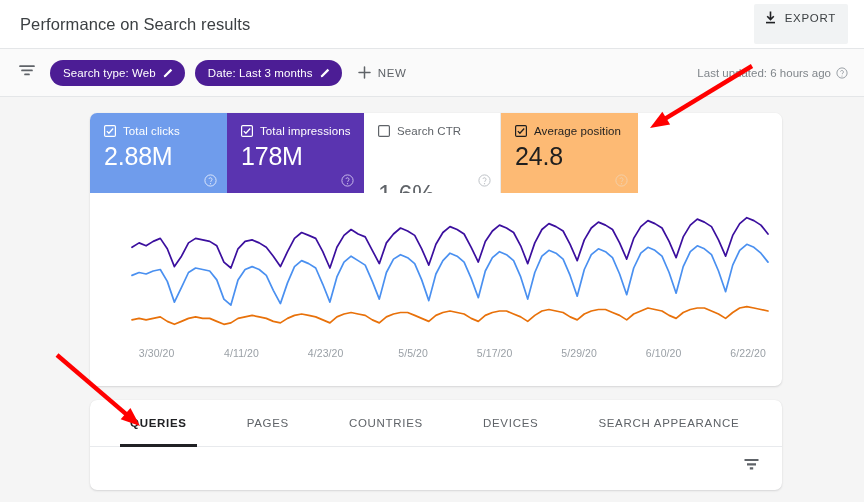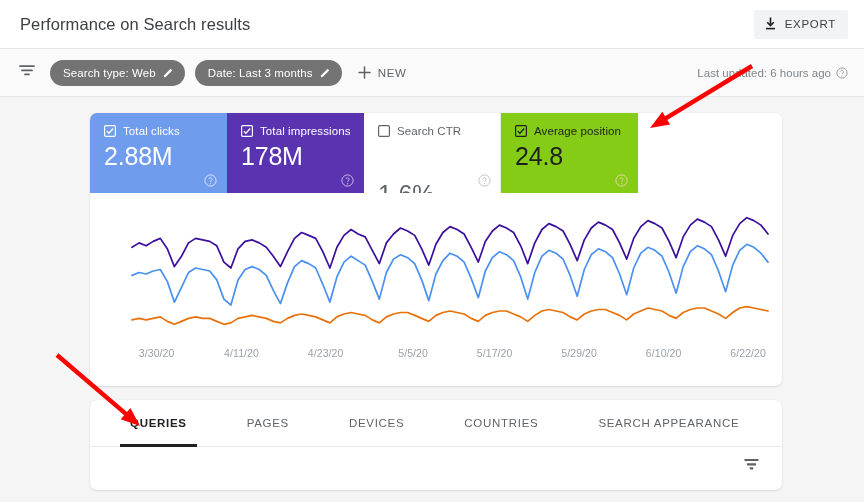--- a/index.html
+++ b/index.html
@@ -26,21 +26,21 @@
     color: #3c4043;
     font-weight: 400;
     letter-spacing: .1px;
   }
   .header-spacer { flex: 1; }
   .export-btn {
     display: flex; align-items: center; gap: 8px;
     background: #f1f3f4;
     border: none;
     border-radius: 2px;
-    padding: 7px 12px 8px 10px;
+    padding: 7px 12px 19px 10px;
     cursor: pointer;
     font-family: inherit;
   }
   .export-label {
     font-size: 11.5px;
     letter-spacing: .7px;
     color: #3c4043;
     font-weight: 500;
   }
   .icon-dl { width: 13px; height: 14px; display: block; }
@@ -51,21 +51,21 @@
     background: #fafafa;
     border-top: 1px solid #e4e6e8;
     border-bottom: 1px solid #e4e6e8;
     display: flex; align-items: center;
     padding: 0 16px 0 18px;
     gap: 10px;
   }
   .funnel-icon { width: 18px; height: 18px; margin-right: 4px; cursor: pointer; }
   .chip {
     display: flex; align-items: center; gap: 7px;
-    background: #737373;
+    background: #4c1d95;
     color: #ffffff;
     border-radius: 14px;
     height: 26px;
     padding: 0 11px 0 13px;
     font-size: 11.5px;
     letter-spacing: .1px;
     cursor: pointer;
     white-space: nowrap;
   }
   .pencil { width: 11px; height: 11px; display: block; }
@@ -105,21 +105,21 @@
     width: 137px;
     position: relative;
     padding: 12px 0 0 14px;
     border-right: 1px solid rgba(255,255,255,.0);
     cursor: pointer;
     flex: none;
   }
   .card.clicks      { background: #6f9cec; }
   .card.impressions { background: #5a34b0; }
   .card.ctr         { background: #ffffff; border-right: 1px solid #e8eaed; }
-  .card.position    { background: #84cc16; }
+  .card.position    { background: #fdba74; }
   .card-head { display: flex; align-items: center; gap: 7px; }
   .cb { width: 12px; height: 12px; flex: none; display:block; }
   .card-label { font-size: 11.5px; letter-spacing: .1px; }
   .card.clicks .card-label, .card.impressions .card-label { color: #ffffff; }
   .card.position .card-label { color: #1f1f1f; }
   .card.ctr .card-label { color: #5f6368; }
   .card-value {
     margin-top: 6px;
     font-size: 25px;
     font-weight: 400;
@@ -355,22 +355,22 @@
           <div class="xtick">6/10/20</div>
           <div class="xtick">6/22/20</div>
         </div>
     </div>
   </div>
 
   <div class="panel table-panel">
     <div class="tabs" id="tabs">
         <div class="tab active">QUERIES</div>
         <div class="tab">PAGES</div>
+        <div class="tab">COUNTRIES</div>
         <div class="tab">DEVICES</div>
-        <div class="tab">COUNTRIES</div>
         <div class="tab">SEARCH APPEARANCE</div>
       </div>
     <div class="table-toolbar">
       <span>
         <svg class="funnel-icon-sm" viewBox="0 0 17 15">
           <path d="M1.5 3 H15.5 M4 7.4 H13 M6.8 11.4 H10.2" stroke="#5f6368" stroke-width="2.1" stroke-linecap="butt"></path>
         </svg>
       </span>
     </div>
   </div>

